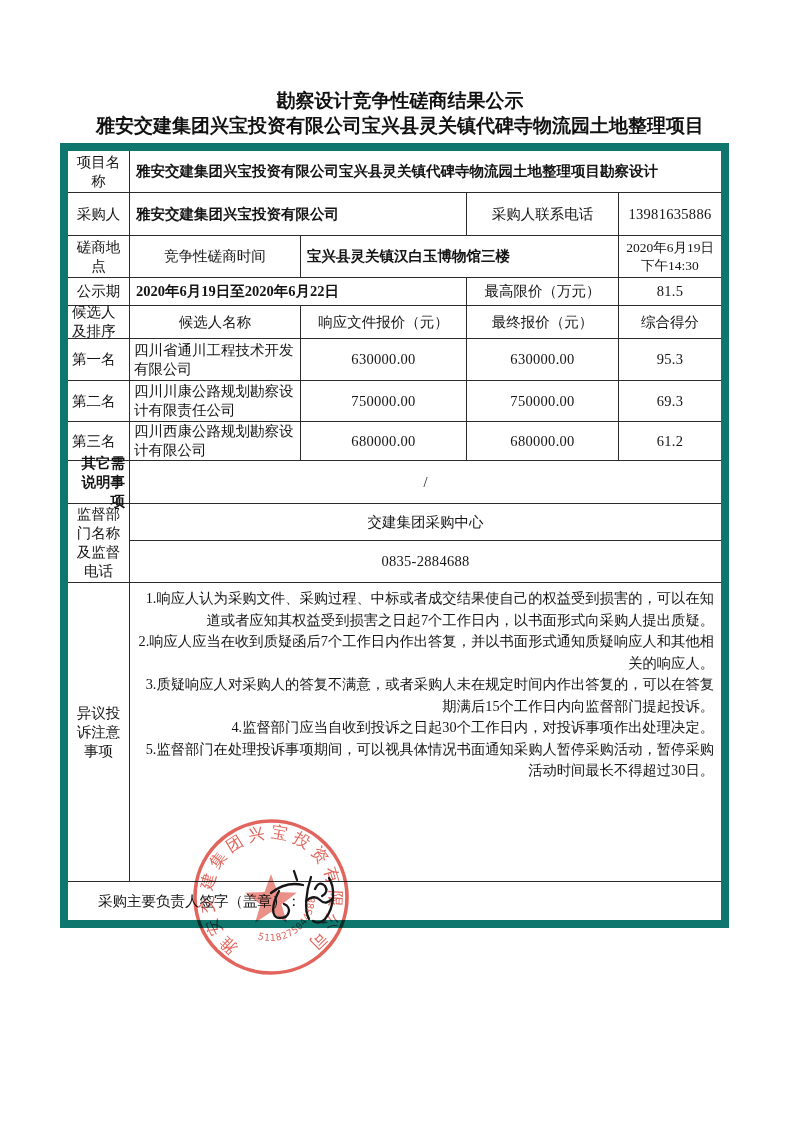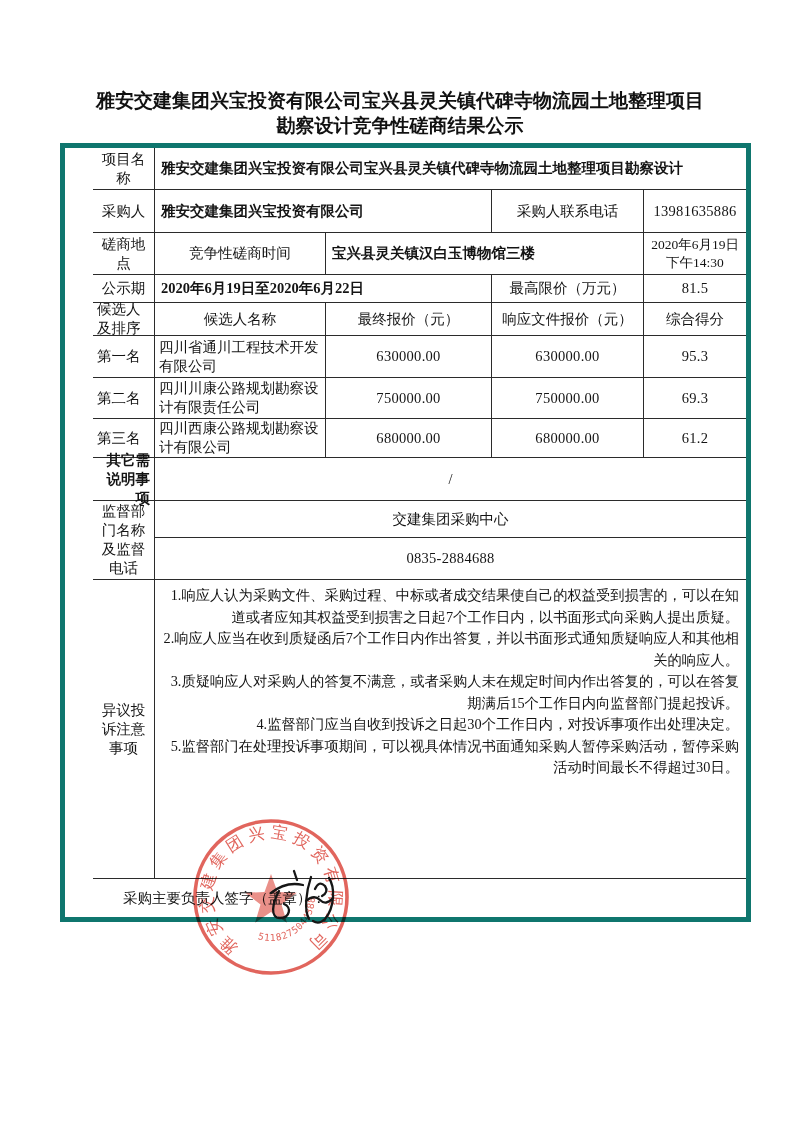--- a/index.html
+++ b/index.html
@@ -11,21 +11,21 @@
   .page-title{
     position:absolute;left:0;top:88px;width:800px;text-align:center;
     font-family:"Liberation Sans","DejaVu Sans",sans-serif;
     font-weight:bold;font-size:19px;line-height:25px;color:#111;
   }
   .doc-table{
     position:absolute;left:60px;top:143px;
     display:grid;
     grid-template-columns:62px 171px 166px 152px 102px;
     grid-template-rows:42px 43px 42px 28px 33px 42px 41px 39px 43px 37px 42px 299px 38px;
-    border:5px solid #0f766e;background:transparent;padding-left:28px;
+    border:8px solid #0f766e;background:transparent;
   }
   .c{
     border-right:1px solid #2b2b2b;border-bottom:1px solid #2b2b2b;
     box-sizing:border-box;display:flex;align-items:center;justify-content:center;
     text-align:center;font-size:14.5px;line-height:19px;padding:2px 4px;
     color:#141414;
   }
   .nr{border-right:none;}
   .nb{border-bottom:none;margin-left:24px;}
   .left{justify-content:flex-start;text-align:left;}
@@ -43,22 +43,22 @@
   .sig-row{font-size:14.5px;padding-left:6px;}
   .num{letter-spacing:0.3px;}
   .stamp{position:absolute;left:190px;top:815px;width:162px;height:164px;
     mix-blend-mode:multiply;opacity:0.85;}
   .handsign{position:absolute;left:258px;top:866px;width:88px;height:66px;}
 </style>
 </head>
 <body>
 
 <div class="page-title">
+  <div>勘察设计竞争性磋商结果公示</div>
   <div>雅安交建集团兴宝投资有限公司宝兴县灵关镇代碑寺物流园土地整理项目</div>
-  <div>勘察设计竞争性磋商结果公示</div>
 </div>
 
 <div class="doc-table">
 
   <div class="c">项目名称</div>
   <div class="c sp4 nr left col2pad">雅安交建集团兴宝投资有限公司宝兴县灵关镇代碑寺物流园土地整理项目勘察设计</div>
 
   <div class="c">采购人</div>
   <div class="c sp2 left col2pad">雅安交建集团兴宝投资有限公司</div>
   <div class="c">采购人联系电话</div>
@@ -72,22 +72,22 @@
     <div>下午14:30</div>
   </div>
 
   <div class="c">公示期</div>
   <div class="c sp2 left col2pad">2020年6月19日至2020年6月22日</div>
   <div class="c">最高限价（万元）</div>
   <div class="c nr num">81.5</div>
 
   <div class="c left" style="text-align:left;">候选人及排序</div>
   <div class="c">候选人名称</div>
+  <div class="c">响应文件报价（元）</div>
   <div class="c">最终报价（元）</div>
-  <div class="c">响应文件报价（元）</div>
   <div class="c nr">综合得分</div>
 
   <div class="c left">第一名</div>
   <div class="c left">四川省通川工程技术开发有限公司</div>
   <div class="c num">630000.00</div>
   <div class="c num">630000.00</div>
   <div class="c nr num">95.3</div>
 
   <div class="c left">第二名</div>
   <div class="c left">四川川康公路规划勘察设计有限责任公司</div>

